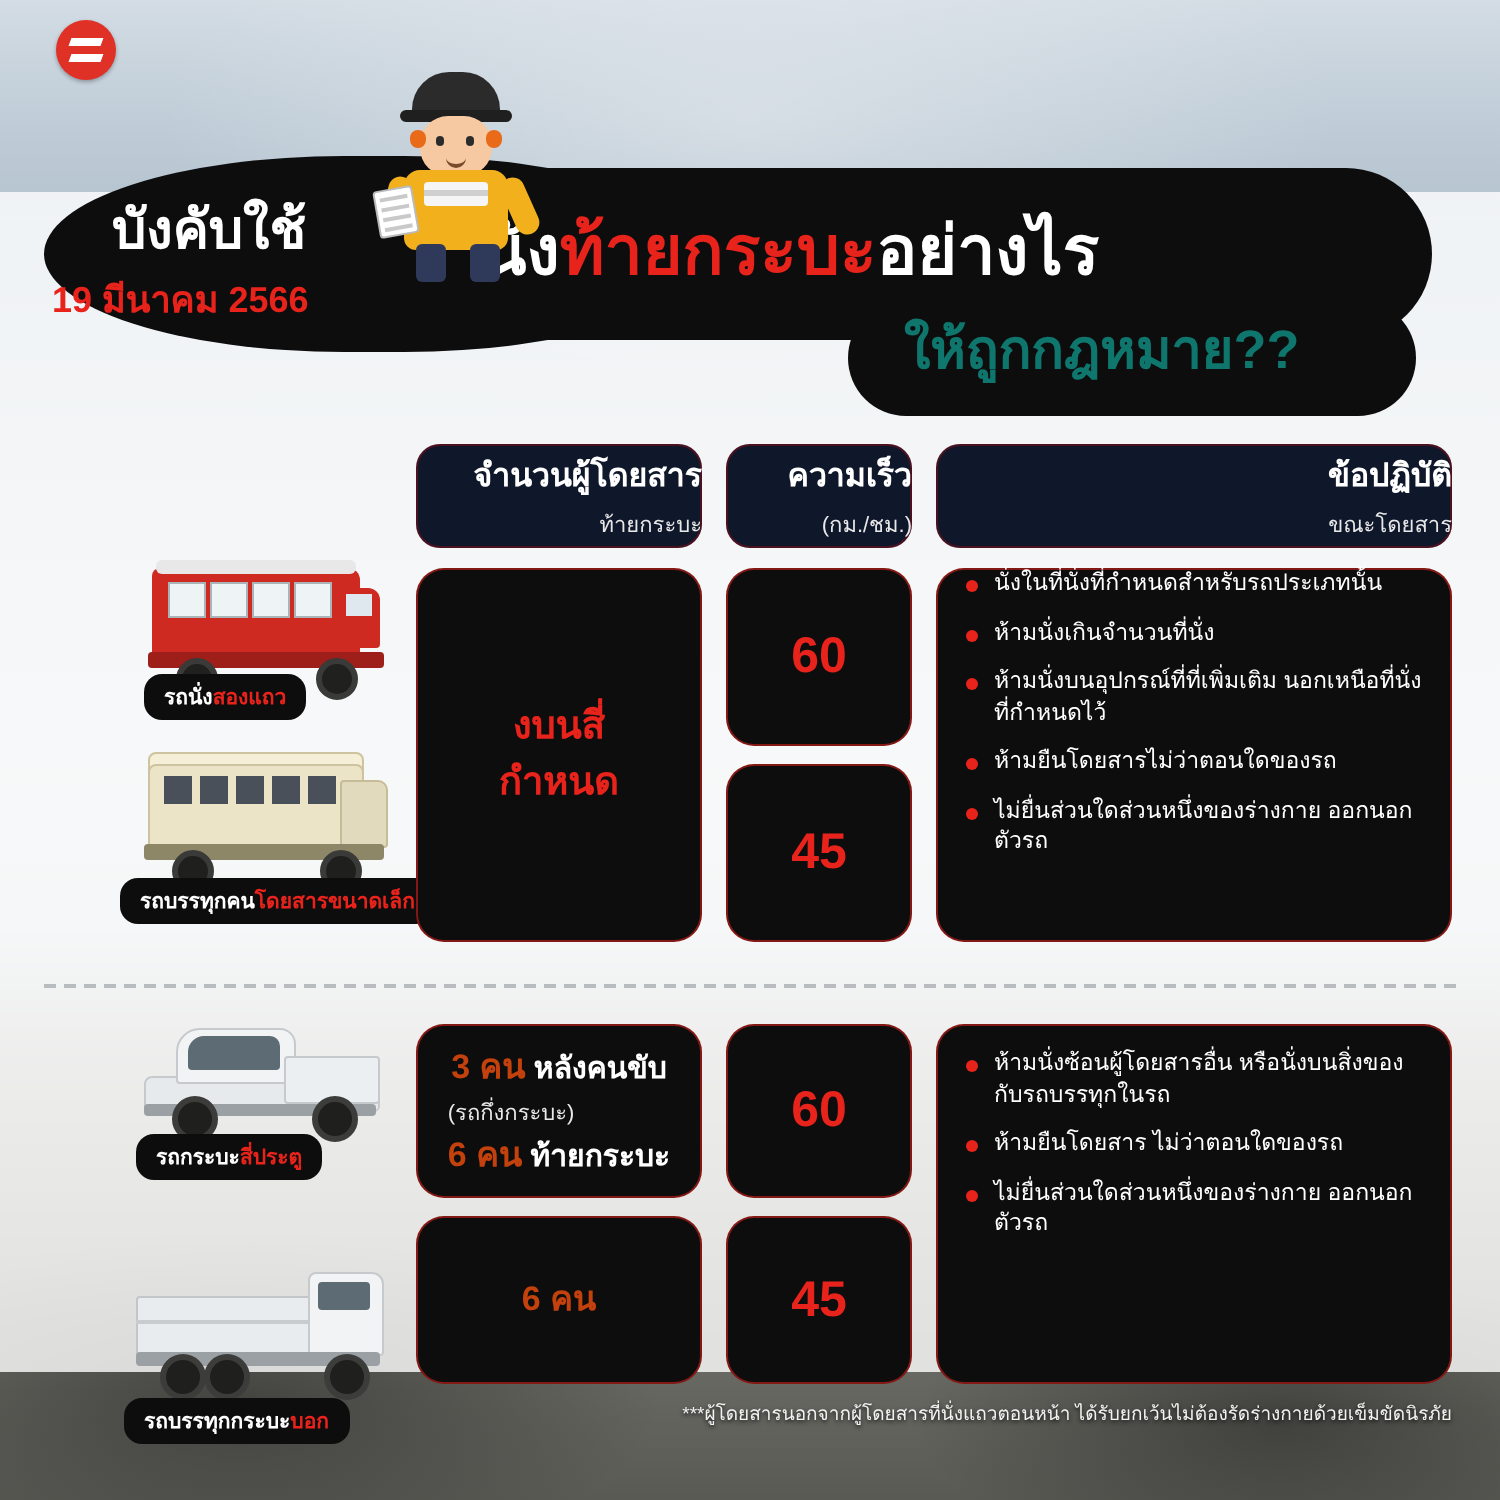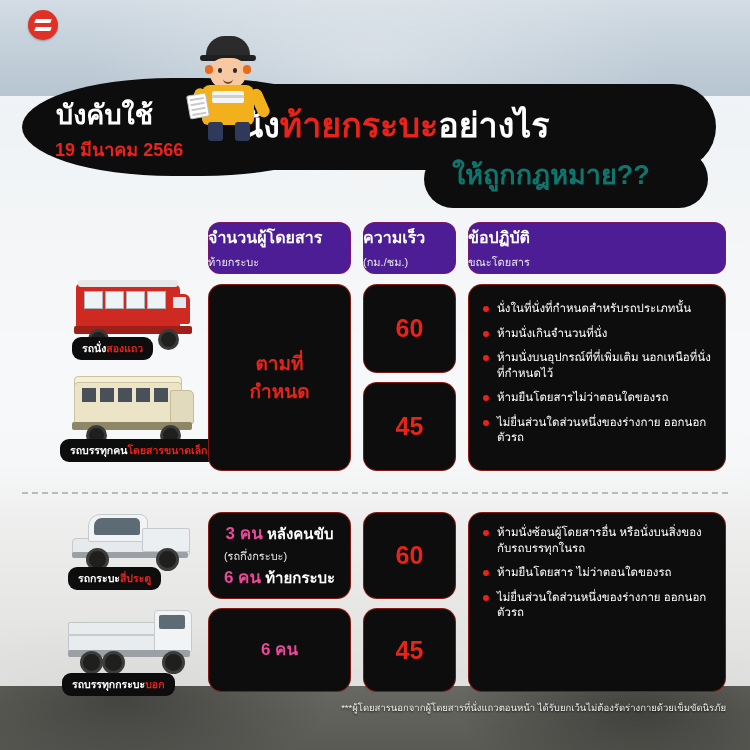--- a/index.html
+++ b/index.html
@@ -54,21 +54,21 @@
   }
   .title-blob2{
     position:absolute;left:196px;top:84px;width:520px;height:86px;
     background:#0d0d0d;border-radius:44px;
   }
   .title-line1{
     position:absolute;left:56px;top:93px;z-index:5;
     font-size:27px;font-weight:bold;color:#fff;
   }
   .title-date{
-    position:absolute;left:55px;top:135px;z-index:5;
+    position:absolute;left:26px;top:135px;z-index:5;
     font-size:18px;font-weight:bold;color:#e8231b;
   }
   .title-main{
     position:absolute;left:240px;top:98px;z-index:5;
     font-size:34px;font-weight:bold;color:#fff;white-space:nowrap;
   }
   .title-main .accent{color:#e8231b;}
   .title-q-blob{
     position:absolute;left:424px;top:150px;width:284px;height:58px;
     background:#0d0d0d;border-radius:30px;z-index:4;
@@ -94,23 +94,23 @@
   .m-arm{position:absolute;top:52px;width:12px;height:30px;background:#f2b01d;border-radius:6px;}
   .m-arm.l{left:2px;transform:rotate(14deg);}
   .m-arm.r{right:2px;transform:rotate(-24deg);}
   .m-leg{position:absolute;top:86px;width:15px;height:19px;background:#2f3a5a;border-radius:3px;}
   .m-leg.l{left:18px;} .m-leg.r{right:18px;}
   .m-board{position:absolute;left:-2px;top:58px;width:18px;height:22px;background:#fff;border:1px solid #bbb;border-radius:2px;transform:rotate(-10deg);}
   .m-board i{display:block;height:2px;background:#c9c9c9;margin:3px 2px;}
 
   
   .col-head{
-    position:absolute;background:#4c1d95;border-radius:12px;
+    position:absolute;background:#0f172a;border-radius:12px;
     box-shadow:0 0 0 1px rgba(255,0,0,.25) inset;
-    display:flex;flex-direction:column;align-items:flex-start;justify-content:center;
+    display:flex;flex-direction:column;align-items:flex-end;justify-content:center;
     color:#fff;text-align:center;
   }
   .col-head .big{font-size:16px;font-weight:bold;}
   .col-head .small{font-size:11px;color:#e8e8e8;margin-top:3px;}
   .ch1{left:208px;top:222px;width:143px;height:52px;}
   .ch2{left:363px;top:222px;width:93px;height:52px;}
   .ch3{left:468px;top:222px;width:258px;height:52px;}
 
   
   .cell{
@@ -119,38 +119,38 @@
     color:#fff;box-sizing:border-box;
   }
   .cell.center{display:flex;align-items:center;justify-content:center;text-align:center;}
   .num{font-size:25px;font-weight:bold;color:#e8231b;}
   .big-center{font-size:19px;font-weight:bold;color:#e8231b;line-height:1.45;}
 
   
   .c1-count{left:208px;top:284px;width:143px;height:187px;}
   .c1-sp1{left:363px;top:284px;width:93px;height:89px;}
   .c1-sp2{left:363px;top:382px;width:93px;height:89px;}
-  .c1-rules{left:468px;top:284px;width:258px;height:187px;padding:16px 12px 10px 14px;}
+  .c1-rules{left:468px;top:284px;width:258px;height:187px;padding:0 12px 10px 14px;}
 
   
   .c2-count{left:208px;top:512px;width:143px;height:87px;}
   .c2-count2{left:208px;top:608px;width:143px;height:84px;}
   .c2-sp1{left:363px;top:512px;width:93px;height:87px;}
   .c2-sp2{left:363px;top:608px;width:93px;height:84px;}
   .c2-rules{left:468px;top:512px;width:258px;height:180px;padding:12px 12px 10px 14px;}
 
   .rule{position:relative;padding-left:14px;font-size:11.5px;line-height:1.35;margin-bottom:9px;color:#fff;}
   .rule:last-child{margin-bottom:0;}
   .rule:before{
     content:"";position:absolute;left:0;top:5px;width:6px;height:6px;border-radius:50%;
     background:#e8231b;
   }
 
   .count-line{font-size:15px;font-weight:bold;color:#fff;text-align:center;line-height:1.5;}
-  .count-line .red{color:#ec4899;font-size:17px;}
+  .count-line .red{color:#c2410c;font-size:17px;}
   .count-sub{font-size:11px;color:#e9e9e9;text-align:left;}
 
   
   .divider{
     position:absolute;left:22px;top:492px;width:706px;height:0;
     border-top:2px dashed #b9bcbe;
   }
 
   
   .veh{position:absolute;}
@@ -190,21 +190,21 @@
   .v3 .cabin{position:absolute;left:30px;top:6px;width:58px;height:26px;background:#f2f3f4;border-radius:12px 8px 2px 2px;border:1px solid #c6cacd;}
   .v3 .glass{position:absolute;left:36px;top:10px;width:46px;height:17px;background:#5d6b75;border-radius:8px 5px 2px 2px;}
   .v3 .bed{position:absolute;left:84px;top:20px;width:46px;height:22px;background:#eceff1;border:1px solid #c6cacd;border-radius:2px;}
   .v3 .lower{position:absolute;left:14px;top:30px;width:116px;height:16px;background:#e7eaec;border-radius:4px 3px 3px 3px;border:1px solid #c6cacd;}
   .v3 .skirt{position:absolute;left:14px;top:44px;width:116px;height:6px;background:#9aa0a4;border-radius:2px;}
   .v3 .wheel{position:absolute;top:40px;width:17px;height:17px;border-radius:50%;background:#1f1f1e;border:3px solid #3c3c3b;}
   .v3 .wh1{left:28px;} .v3 .wh2{left:98px;}
   .v3 .veh-label{left:10px;bottom:4px;}
 
   
-  .v4{left:58px;top:608px;width:140px;height:90px;}
+  .v4{left:58px;top:634px;width:140px;height:90px;}
   .v4 .cab{position:absolute;left:96px;top:2px;width:36px;height:40px;background:#f2f3f4;border:1px solid #c6cacd;border-radius:4px 6px 2px 2px;}
   .v4 .cabglass{position:absolute;left:101px;top:7px;width:26px;height:14px;background:#5d6b75;border-radius:2px;}
   .v4 .tray{position:absolute;left:10px;top:14px;width:88px;height:28px;background:#e9ecee;border:1px solid #c2c6c9;border-radius:2px;}
   .v4 .trayline{position:absolute;left:10px;top:26px;width:88px;height:2px;background:#c8cccf;}
   .v4 .skirt{position:absolute;left:10px;top:42px;width:122px;height:7px;background:#9aa0a4;border-radius:2px;}
   .v4 .wheel{position:absolute;top:43px;width:17px;height:17px;border-radius:50%;background:#1f1f1e;border:3px solid #3c3c3b;}
   .v4 .wh1{left:22px;} .v4 .wh2{left:44px;} .v4 .wh3{left:104px;}
   .v4 .veh-label{left:4px;bottom:2px;}
 
   
@@ -306,21 +306,21 @@
     <div class="skirt"></div>
     <div class="wheel wh1"></div>
     <div class="wheel wh2"></div>
     <div class="veh-label">
       <span>รถบรรทุกคน</span><span class="red">โดยสารขนาดเล็ก</span>
     </div>
   </div>
 
   <div class="cell center c1-count">
     <div class="big-center">
-      <div>ตามที่</div>
+      <div>งบนสี่</div>
       <div>กำหนด</div>
     </div>
   </div>
 
   <div class="cell center c1-sp1">
     <span class="num">60</span>
   </div>
   <div class="cell center c1-sp2">
     <span class="num">45</span>
   </div>

